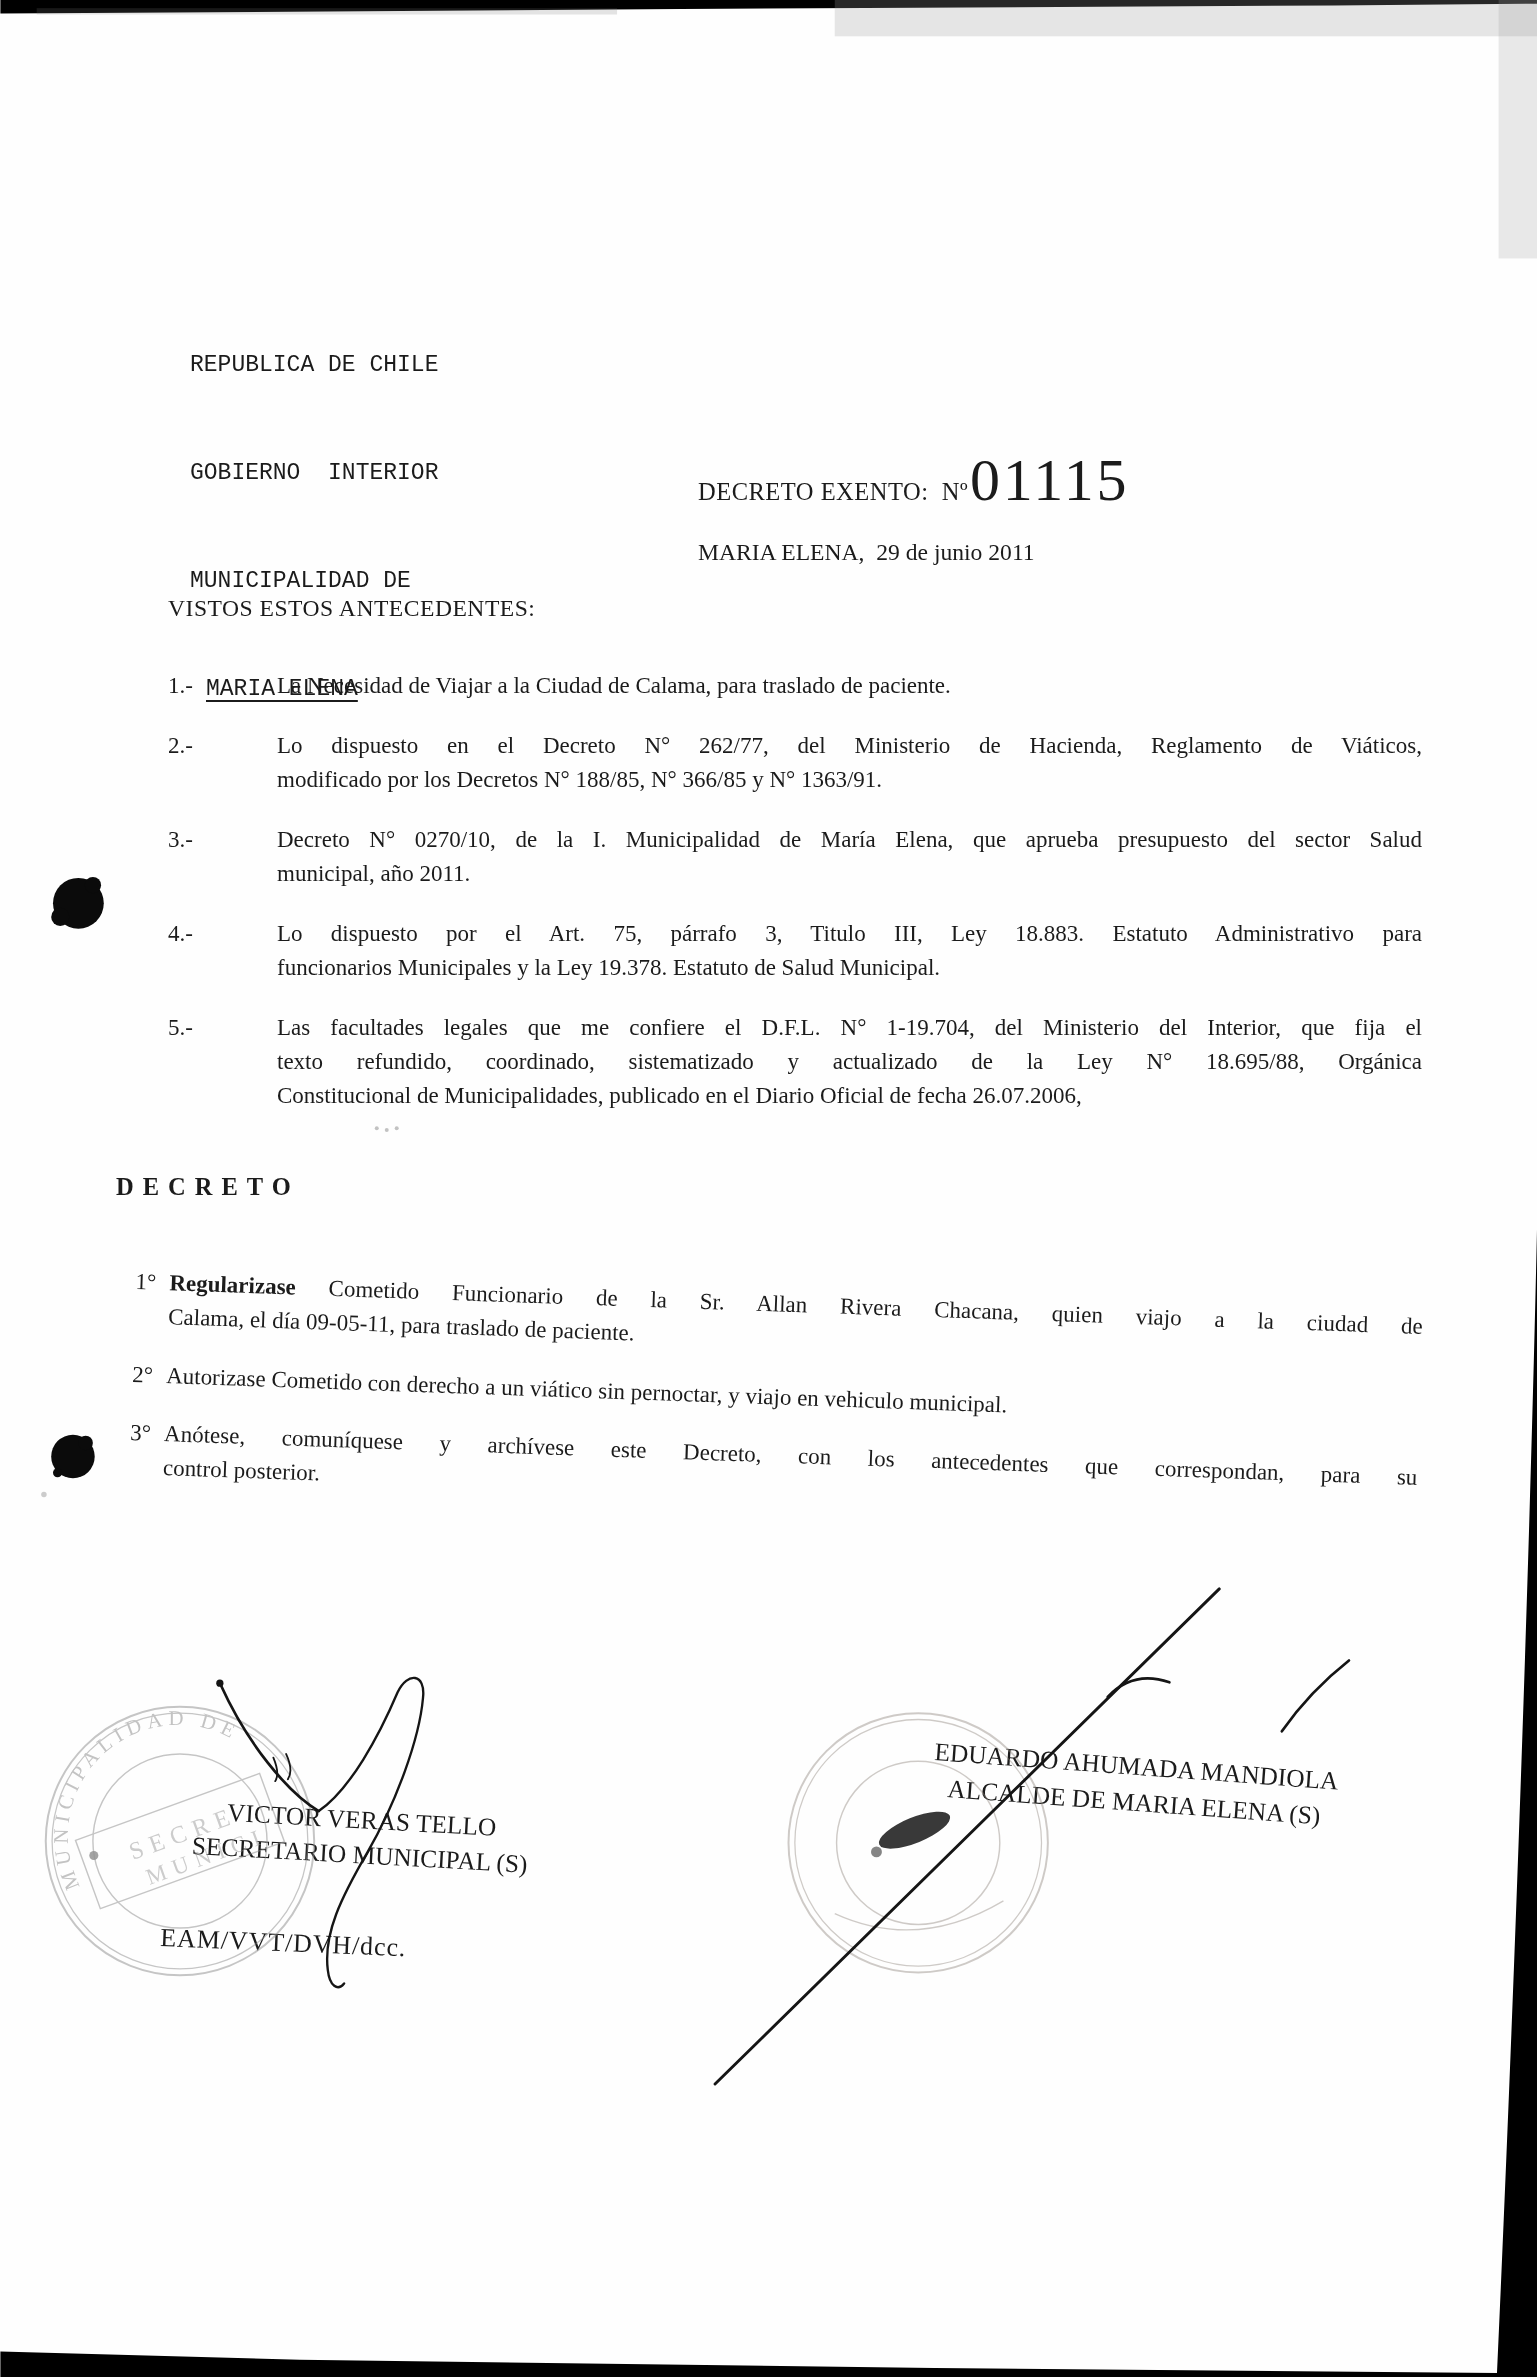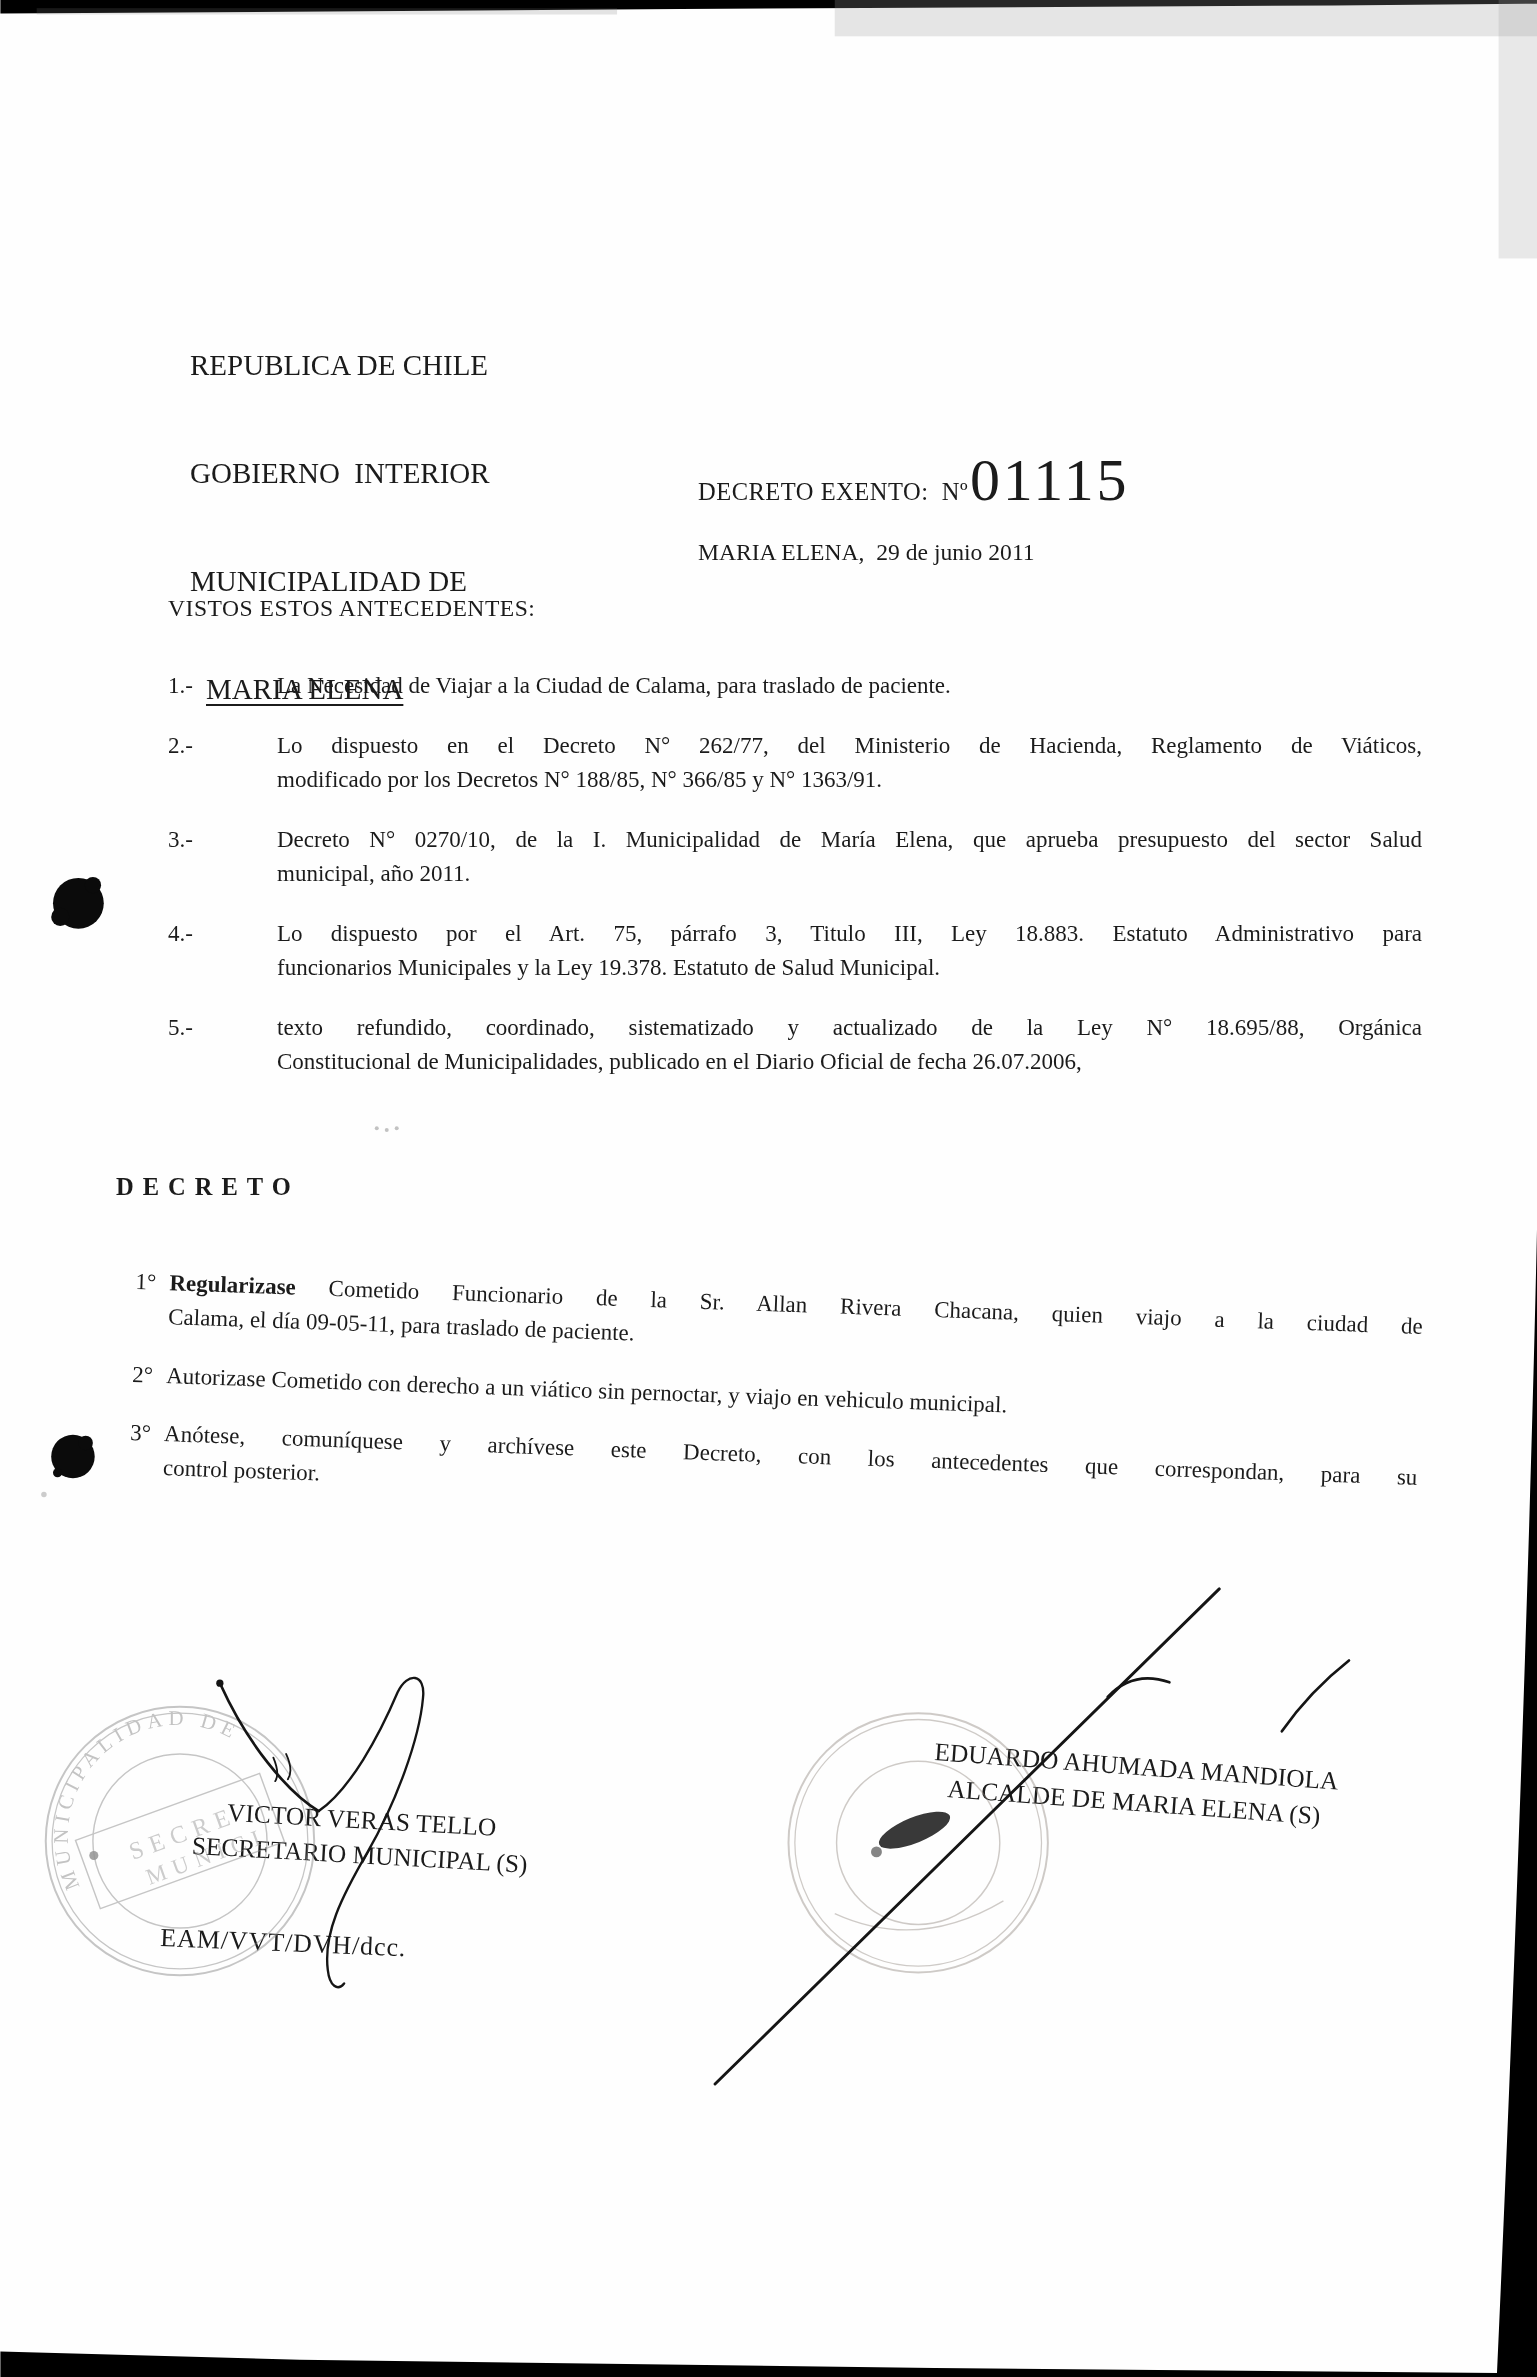--- a/index.html
+++ b/index.html
@@ -1,19 +1,19 @@
 <!DOCTYPE html>
 <html style="font-size:14.5px"><head>
 <meta charset="utf-8">
 <style>
   html,body{margin:0;padding:0;background:#e8e8e8;}
   #page{position:relative;width:1538px;height:2377px;background:#fefefe;overflow:hidden;
         font-family:"Liberation Serif","DejaVu Serif",serif;color:#1b1b1b;}
   .abs{position:absolute;}
-  #header{left:190px;top:275px;font-size:29px;line-height:36px;white-space:pre;}
+  #header{left:190px;top:275px;font-size:23px;line-height:36px;white-space:pre;font-family:Liberation Mono, monospace;}
   #header .underl{margin-left:16px;text-decoration:underline;text-decoration-thickness:1.8px;text-underline-offset:5.4px;}
   #decreeline{left:698px;top:450px;display:flex;align-items:baseline;gap:2px;}
   #decreeline .lbl{font-size:24.5px;white-space:pre;letter-spacing:0.5px;}
   #decreeline .bignum{font-size:60px;letter-spacing:2.7px;line-height:1;font-weight:500;}
   #placedate{left:698px;top:539px;font-size:23.6px;white-space:pre;}
   #vheading{left:168px;top:595px;font-size:23.6px;letter-spacing:0.5px;}
   #vlist{left:168px;top:669px;width:1254px;}
   .vitem{display:grid;grid-template-columns:109px 1fr;margin-bottom:26px;font-size:23px;line-height:34px;}
   .ljust{text-align:justify;text-align-last:justify;}
   .lnorm{text-align:left;}
@@ -73,20 +73,21 @@
     <div class="vitem">
       <div>4.-</div>
       <div>
           <div class="ljust">Lo dispuesto por el Art. 75, párrafo 3, Titulo III, Ley 18.883. Estatuto Administrativo para</div>
           <div class="lnorm">funcionarios Municipales y la Ley 19.378. Estatuto de Salud Municipal.</div>
         </div>
     </div>
     <div class="vitem">
       <div>5.-</div>
       <div>
+          <div class="ljust">Las facultades legales que me confiere el D.F.L. N° 1-19.704, del Ministerio del Interior, que fija el</div>
           <div class="ljust">texto refundido, coordinado, sistematizado y actualizado de la Ley N° 18.695/88, Orgánica</div>
           <div class="lnorm">Constitucional de Municipalidades, publicado en el Diario Oficial de fecha 26.07.2006,</div>
         </div>
     </div>
   </div>
 
   <div class="abs" id="dheading">DECRETO</div>
 
   <div class="abs" id="dlist">
     <div class="ditem">

